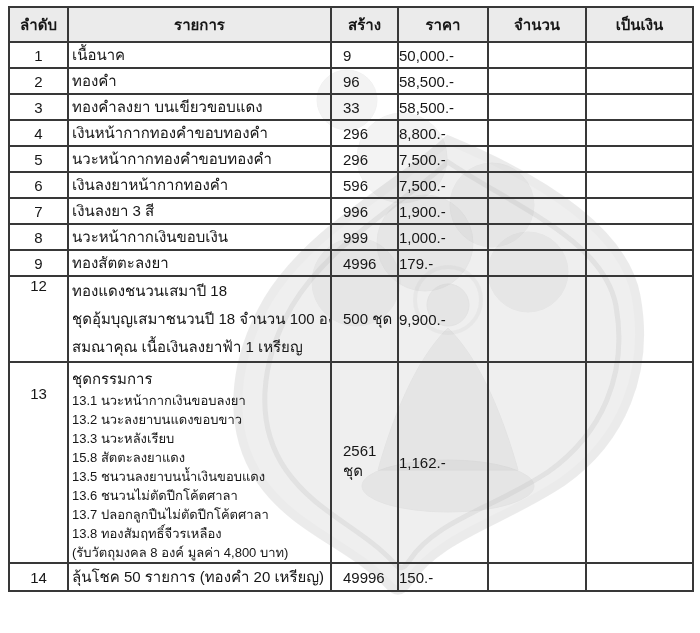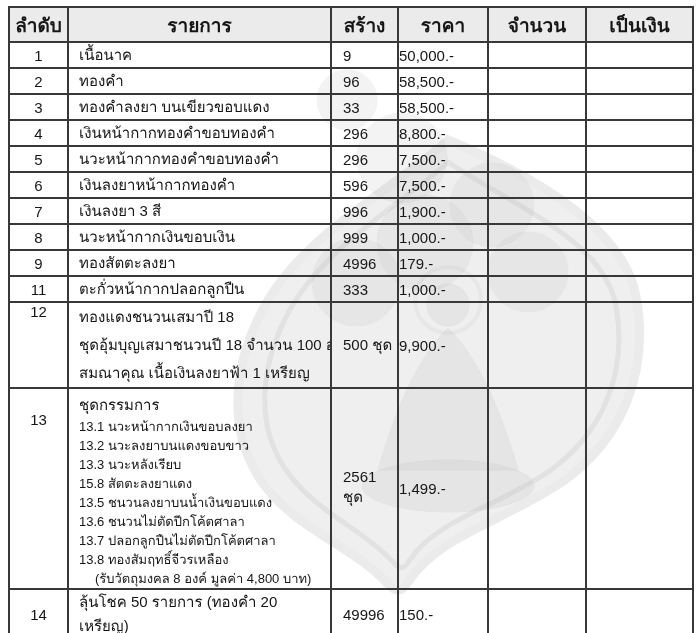--- a/index.html
+++ b/index.html
@@ -2,33 +2,33 @@
 <html><head>
 <meta charset="utf-8">
 <style>
   html,body{margin:0;padding:0;background:#ffffff;}
   .page{position:relative;width:700px;height:633px;overflow:hidden;background:#ffffff;
         font-family:"Liberation Sans","DejaVu Sans",sans-serif;color:#161616;}
   .watermark{position:absolute;left:0;top:0;width:700px;height:633px;z-index:0;}
   table.price{position:absolute;left:8px;top:6px;width:684px;z-index:1;
               border-collapse:collapse;table-layout:fixed;background:transparent;}
   td,th{border:2px solid #383838;padding:0;vertical-align:middle;overflow:hidden;}
-  th{background:#ebebeb;font-size:19px;font-weight:600;text-align:center;height:33px;margin-left:16px;}
+  th{background:#ebebeb;font-size:15px;font-weight:600;text-align:center;height:33px;margin-left:16px;}
   tr.item-row{height:22px;}
   td.c-no{text-align:center;font-size:15px;}
-  td.c-item{text-align:left;padding-left:10px;font-size:15px;}
+  td.c-item{text-align:left;padding-left:3px;font-size:15px;}
   td.c-made{text-align:left;padding-left:11px;font-size:15px;}
   td.c-price{text-align:left;font-size:15px;}
   tr.row12{height:86px;}
   .ln{line-height:28px;white-space:nowrap;}
   tr.row13{height:196px;}
   td.c-item13{vertical-align:top;padding-top:3px;}
   .t13{font-size:15px;line-height:25px;}
   .sub{font-size:13px;line-height:19px;white-space:nowrap;}
-  .note{font-size:13px;line-height:19px;white-space:nowrap;margin-left:16px;}
+  .note{font-size:13px;line-height:19px;white-space:nowrap;}
   tr.row14{height:28px;}
 </style>
 </head>
 <body>
 
 <div class="page">
 
   <svg class="watermark" viewBox="0 0 700 633" xmlns="http://www.w3.org/2000/svg" aria-hidden="true">
     <g fill="#b9b9b9" stroke="#a8a8a8">
 
@@ -140,28 +140,20 @@
       <td></td>
     </tr>
     <tr class="item-row">
       <td class="c-no">9</td>
       <td class="c-item">ทองสัตตะลงยา</td>
       <td class="c-made">4996</td>
       <td class="c-price">179.-</td>
       <td></td>
       <td></td>
     </tr>
-    <tr class="item-row">
-      <td class="c-no">11</td>
-      <td class="c-item">ตะกั่วหน้ากากปลอกลูกปืน</td>
-      <td class="c-made">333</td>
-      <td class="c-price">1,000.-</td>
-      <td></td>
-      <td></td>
-    </tr>
 
     <tr class="row12">
       <td class="c-no" style="vertical-align:top;padding-top:0;">12</td>
       <td class="c-item">
         <div class="ln">ทองแดงชนวนเสมาปี 18</div>
         <div class="ln">ชุดอุ้มบุญเสมาชนวนปี 18 จำนวน 100 องค์</div>
         <div class="ln">สมณาคุณ เนื้อเงินลงยาฟ้า 1 เหรียญ</div>
       </td>
       <td class="c-made">500 ชุด</td>
       <td class="c-price">9,900.-</td>
@@ -177,21 +169,21 @@
         <div class="sub">13.2 นวะลงยาบนแดงขอบขาว</div>
         <div class="sub">13.3 นวะหลังเรียบ</div>
         <div class="sub">15.8 สัตตะลงยาแดง</div>
         <div class="sub">13.5 ชนวนลงยาบนน้ำเงินขอบแดง</div>
         <div class="sub">13.6 ชนวนไม่ตัดปีกโค้ตศาลา</div>
         <div class="sub">13.7 ปลอกลูกปืนไม่ตัดปีกโค้ตศาลา</div>
         <div class="sub">13.8 ทองสัมฤทธิ์จีวรเหลือง</div>
         <div class="note">(รับวัตถุมงคล 8 องค์ มูลค่า 4,800 บาท)</div>
       </td>
       <td class="c-made">2561 ชุด</td>
-      <td class="c-price">1,499.-</td>
+      <td class="c-price">1,162.-</td>
       <td></td>
       <td></td>
     </tr>
 
     <tr class="row14">
       <td class="c-no">14</td>
       <td class="c-item">ลุ้นโชค 50 รายการ (ทองคำ 20 เหรียญ)</td>
       <td class="c-made">49996</td>
       <td class="c-price">150.-</td>
       <td></td>

